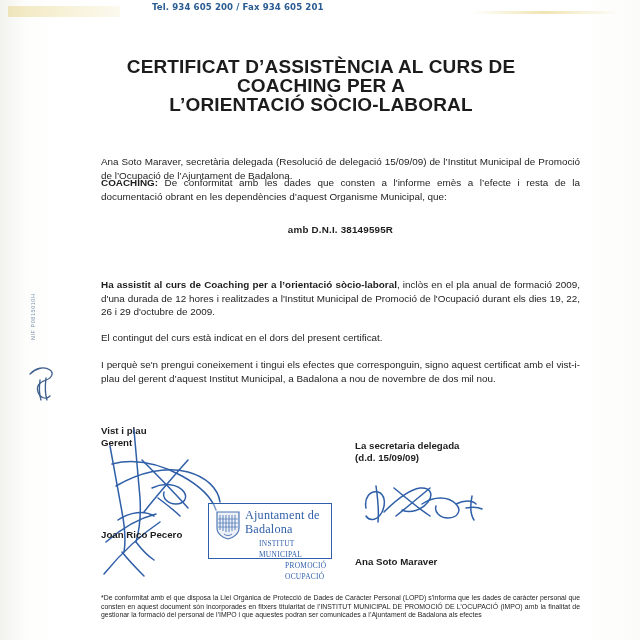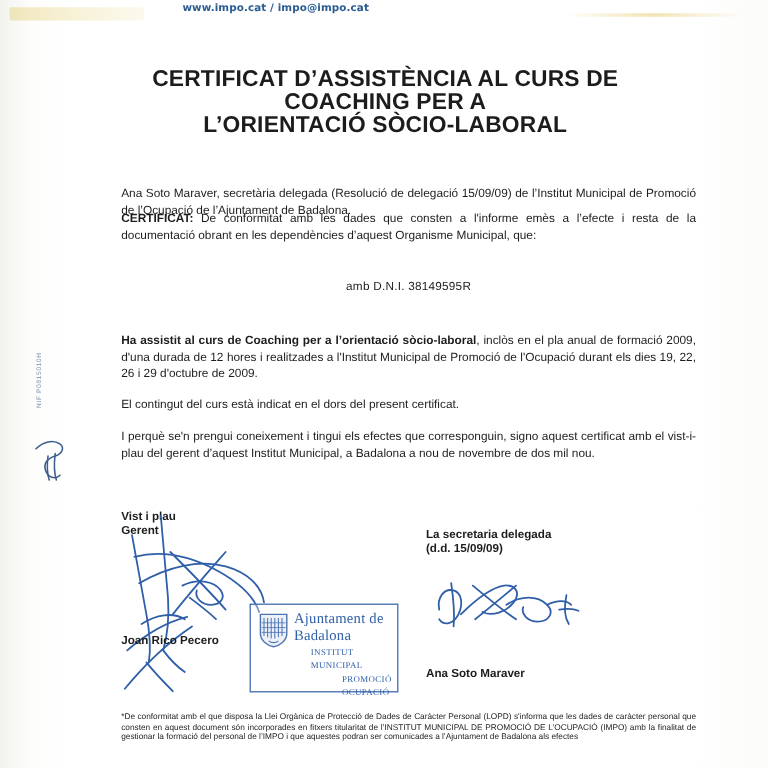--- a/index.html
+++ b/index.html
@@ -89,24 +89,24 @@
   }
   .name-main {
     font-size: 10.6px;
     font-weight: 700;
     letter-spacing: .7px;
     color: #1d1d1d;
     display: block;
   }
   .name-dni {
     font-size: 9.8px;
-    font-weight: 400;
+    font-weight: 700;
     color: #1d1d1d;
     display: block;
-    margin-top: 12px;
+    margin-top: 2px;
     letter-spacing: .2px;
   }
 
   
   .sig-left-label {
     position: absolute;
     left: 101px; top: 425px;
     font-size: 9.7px;
     font-weight: 700;
     line-height: 12.4px;
@@ -140,21 +140,21 @@
   
   .sig-svg { position: absolute; pointer-events: none; }
   #sig-gerent  { left: 96px;  top: 424px; }
   #sig-secre   { left: 360px; top: 478px; }
   #margin-mark { left: 26px;  top: 362px; }
 
   
   .stamp {
     position: absolute;
     left: 208px; top: 503px;
-    width: 124px; height: 74px;
+    width: 124px; height: 56px;
     border: 1.6px solid #2f5fa8;
     background: rgba(255,255,255,.35);
     padding: 4px 4px 3px 4px;
     display: flex;
     align-items: flex-start;
   }
   .stamp-crest {
     width: 26px; height: 30px;
     margin: 2px 4px 0 2px;
     flex: 0 0 auto;
@@ -221,32 +221,32 @@
 <body>
 
 <div id="page">
 
   <div id="paper-tone"></div>
 
   <div class="hdr-logo-ghost"></div>
   <div class="hdr-logo-ghost2"></div>
 
   <div class="hdr-contact">
-    <div>www.impo.cat / impo@impo.cat</div>
+    <div>Tel. 934 605 200 / Fax 934 605 201</div>
   </div>
 
   <div class="title">
     <span>CERTIFICAT D’ASSISTÈNCIA AL CURS DE COACHING PER A</span><br>
     <span>L’ORIENTACIÓ SÒCIO-LABORAL</span>
   </div>
 
   <div class="body-block b1">Ana Soto Maraver, secretària delegada (Resolució de delegació 15/09/09) de l’Institut Municipal de Promoció de l’Ocupació de  l’Ajuntament de Badalona.</div>
 
   <div class="body-block b2">
-    <b>CERTIFICAT:</b><span> De conformitat amb les dades que consten a l'informe emès a l’efecte i resta de la documentació obrant en les dependències d’aquest Organisme Municipal,  que:</span>
+    <b>COACHING:</b><span> De conformitat amb les dades que consten a l'informe emès a l’efecte i resta de la documentació obrant en les dependències d’aquest Organisme Municipal,  que:</span>
   </div>
 
   <div class="name-block">
     <span class="name-dni">amb  D.N.I. 38149595R</span>
   </div>
 
   <div class="body-block b4">
     <b>Ha assistit  al curs de </b><b>Coaching per a l’orientació sòcio-laboral</b><span>, inclòs en el pla anual de formació 2009,  d'una durada de 12 hores i realitzades a l'Institut Municipal de Promoció de l'Ocupació durant els dies 19, 22, 26 i 29 d'octubre de 2009.</span>
   </div>
 

